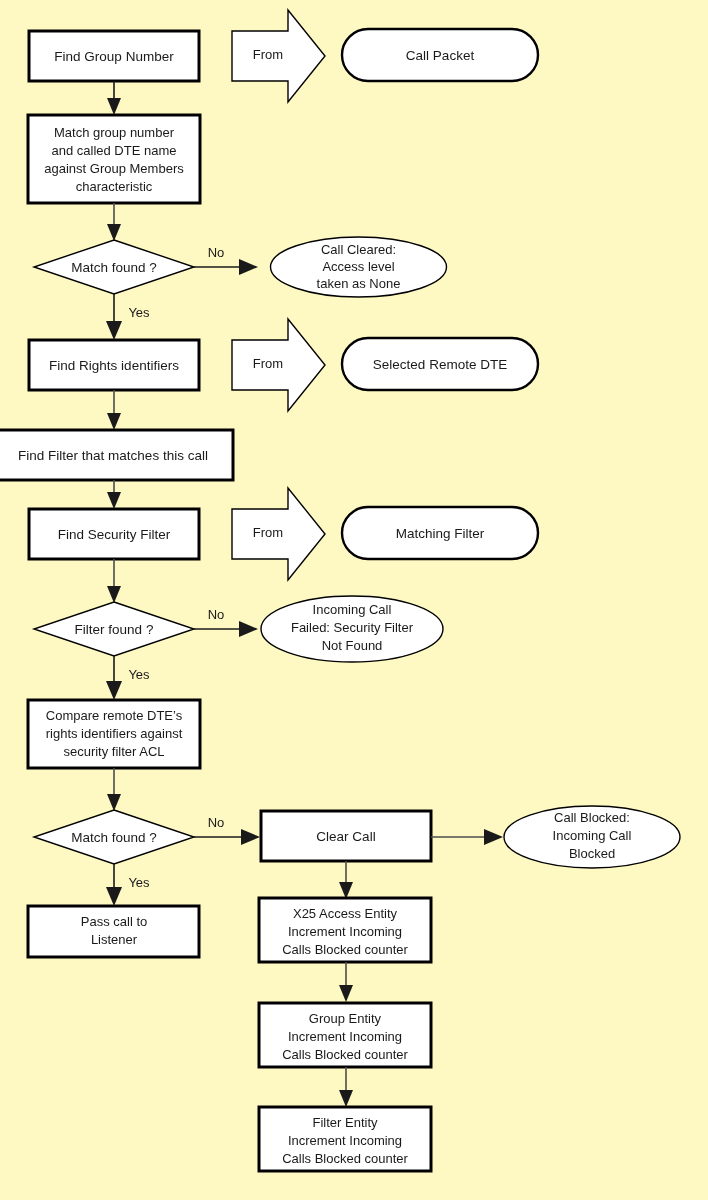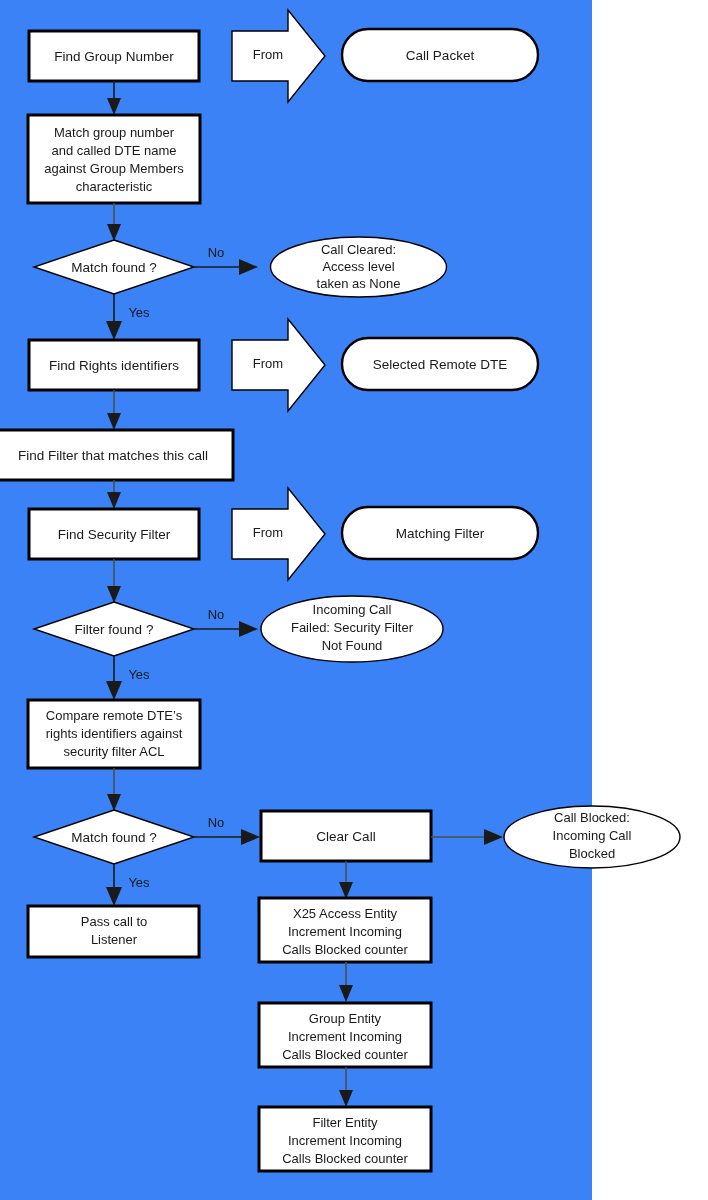--- a/index.html
+++ b/index.html
@@ -8,23 +8,23 @@
     background: #ffffff;
   }
   body {
     width: 708px;
     height: 1200px;
     font-family: "Liberation Sans", sans-serif;
     overflow: hidden;
   }
   #flowchart-root {
     position: relative;
-    width: 592px;
+    width: 708px;
     height: 1200px;
-    background: #3b82f6;
+    background: #fef9c3;
   }
   svg.chart {
     display: block;
     width: 708px;
     height: 1200px;
   }
   .shape-fill { fill: #ffffff; }
   .shape-stroke-thick { stroke: #000000; stroke-width: 3; }
   .shape-stroke-med { stroke: #000000; stroke-width: 2.4; }
   .shape-stroke-thin { stroke: #000000; stroke-width: 1.4; }

